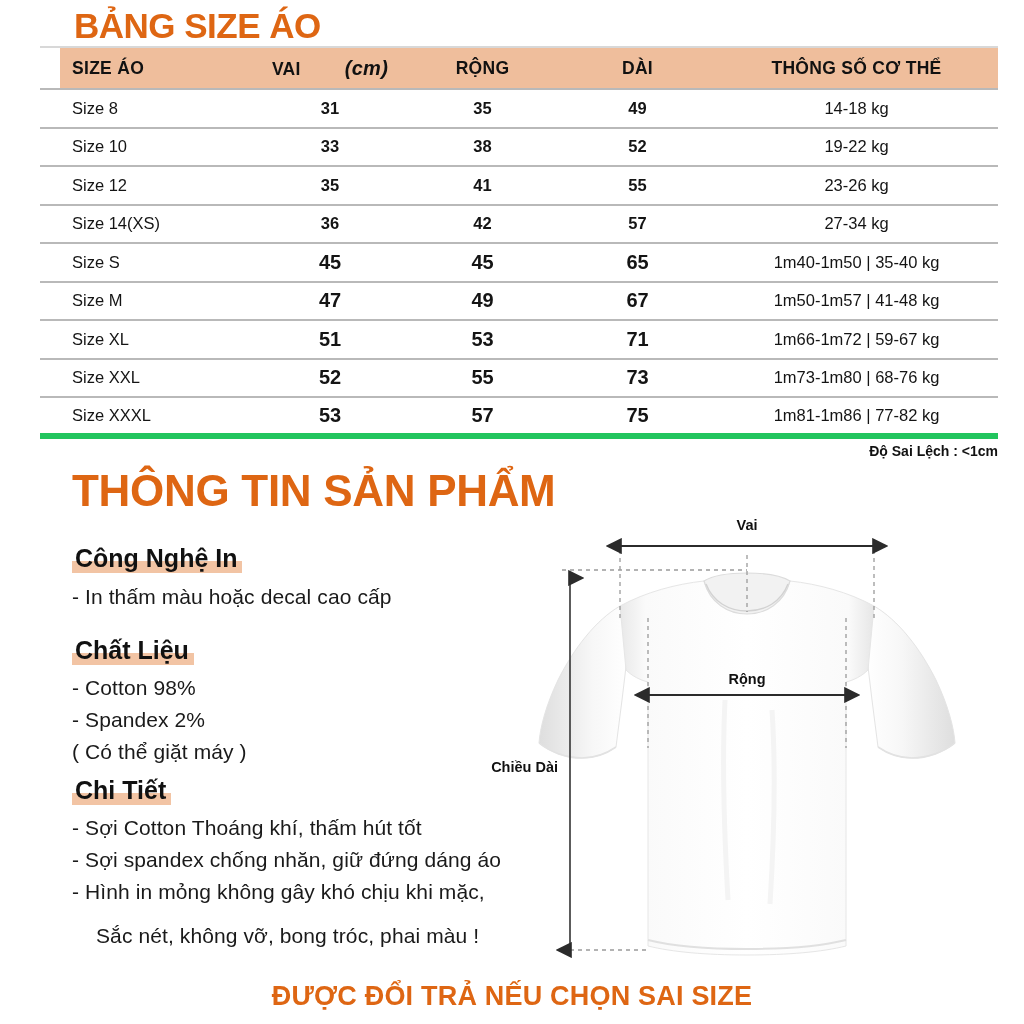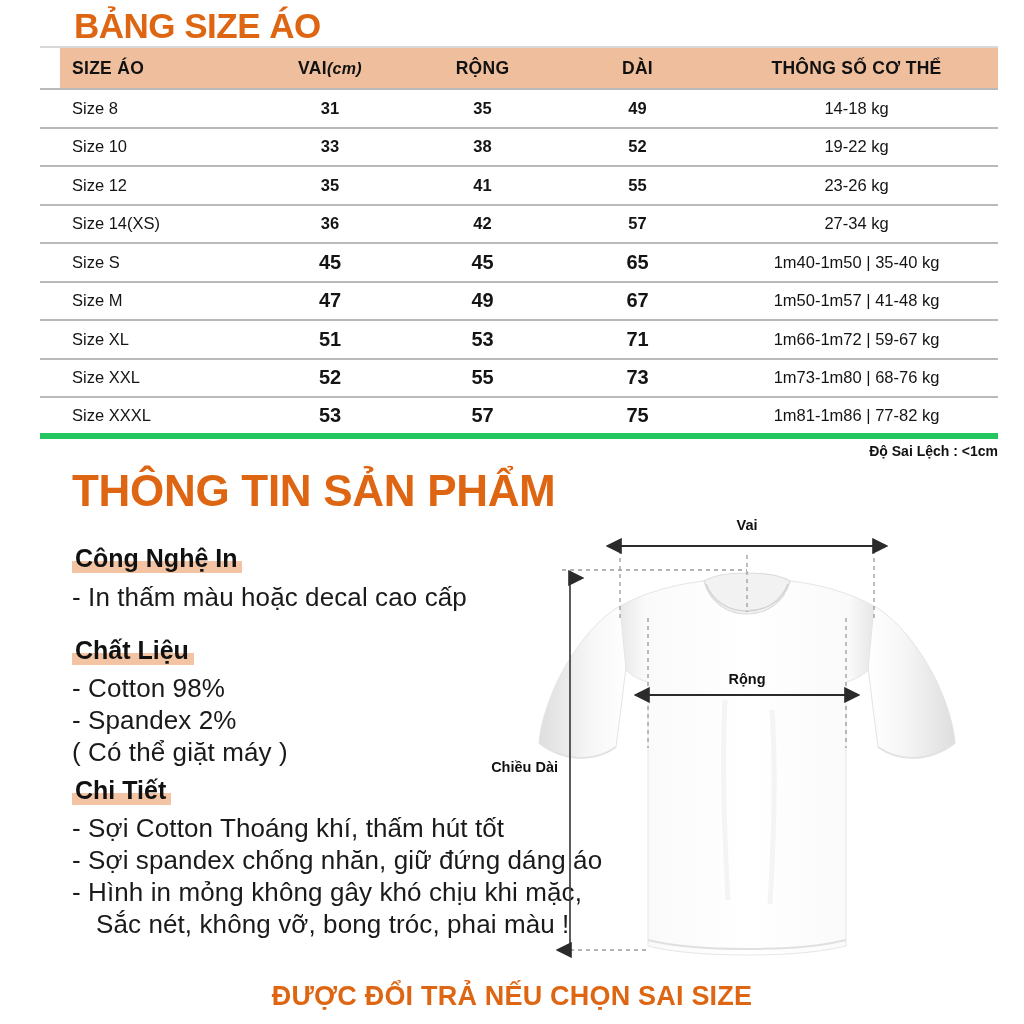--- a/index.html
+++ b/index.html
@@ -38,21 +38,21 @@
   table.size-table thead th {
     height: 41px;
     font-size: 17.5px; font-weight: bold; color: #111;
     letter-spacing: 0.3px;
     background: transparent;
     vertical-align: middle;
   }
   thead th.h0 { text-align: left; padding-left: 32px; }
   thead th.h1, thead th.h2, thead th.h3 { text-align: center; }
   thead th.h4 { text-align: center; }
-  .cm-ital { font-style: italic; font-size: 16px; }
+  .cm-ital { font-style: italic; font-size: 20px; padding-left: 44px; }
 
   table.size-table tbody td {
     height: 38.5px;
     border-top: 2px solid #b9b9b9;
     font-size: 16.5px;
     color: #141414;
     vertical-align: middle;
   }
   tbody td.t0 { text-align: left; padding-left: 32px; font-weight: normal; font-size: 16px; }
   tbody td.t1, tbody td.t2, tbody td.t3 { text-align: center; font-weight: bold; }
@@ -76,24 +76,24 @@
   .sec-head {
     position: relative; display: inline-block;
     font-size: 25px; font-weight: bold; color: #111;
     padding: 0 5px 1px 3px; z-index: 1;
   }
   .sec-head::before {
     content: ""; position: absolute; left: 0; right: 0;
     bottom: 1px; height: 12px; background: #F2C4A4; z-index: -1;
   }
   .sec-line {
-    font-size: 26px; color: #1a1a1a; line-height: 32px;
+    font-size: 21px; color: #1a1a1a; line-height: 32px;
     letter-spacing: 0.1px;
   }
-  .sec-line.indent { padding-left: 24px; }
+  .sec-line.indent { padding-left: 24px; margin-top: 12px; }
 
   #sec-print { top: 544px; }
   #sec-print .sec-body { margin-top: 7px; }
   #sec-material { top: 636px; }
   #sec-material .sec-body { margin-top: 6px; }
   #sec-detail { top: 776px; }
   #sec-detail .sec-body { margin-top: 6px; }
 
   
   .diagram { position: absolute; left: 470px; top: 500px; width: 554px; height: 480px; }

